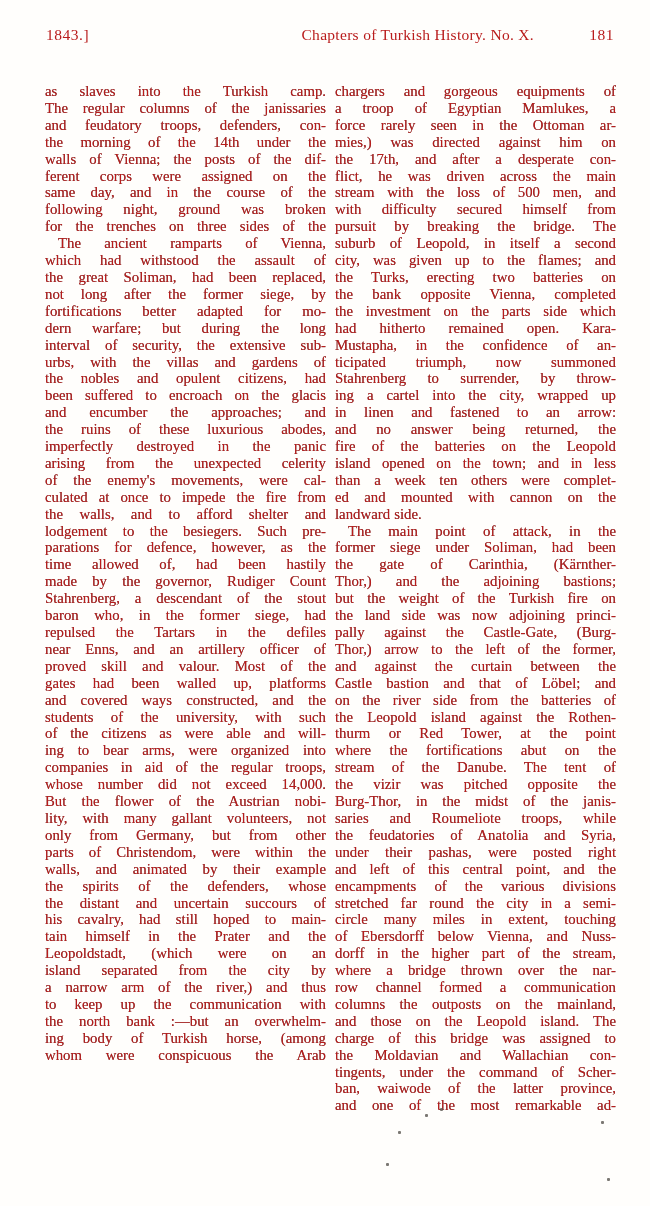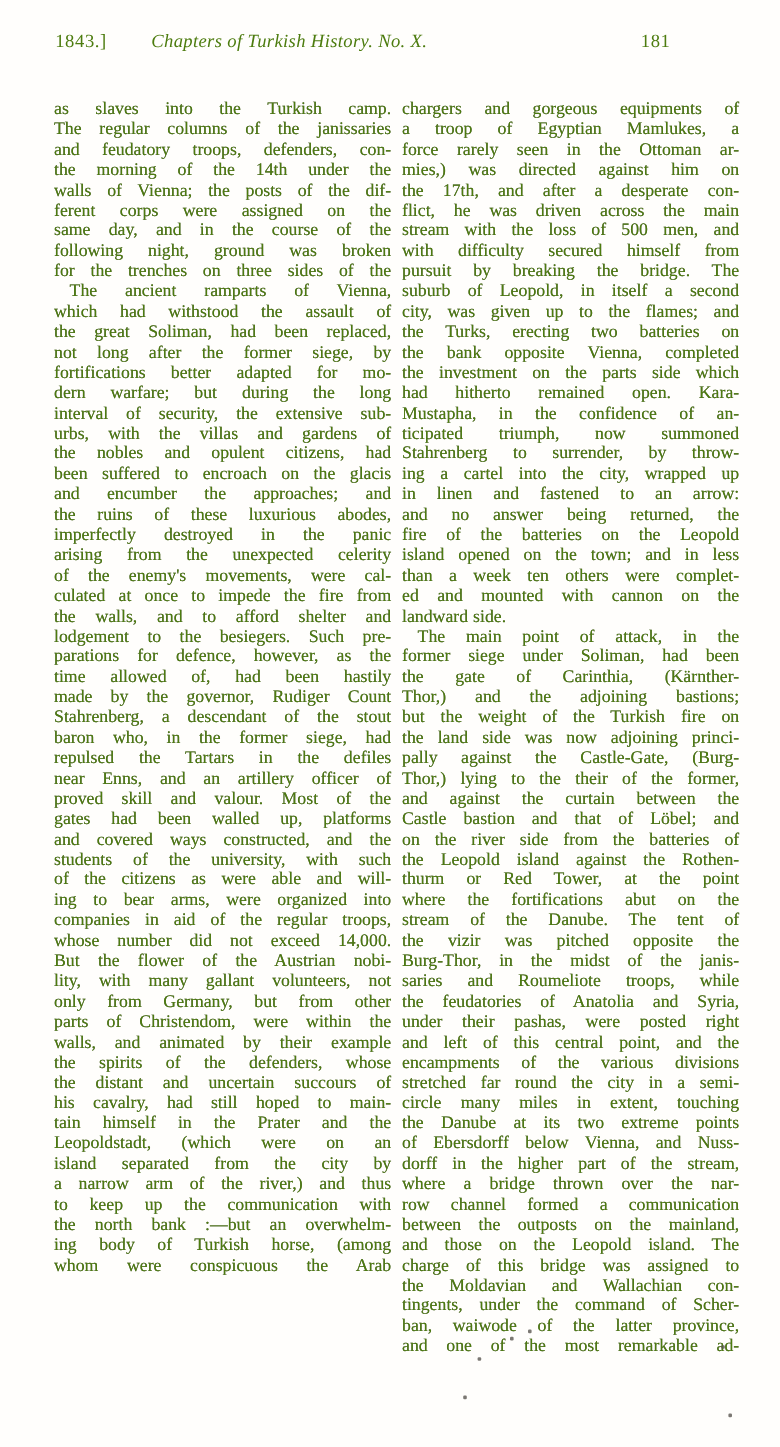--- a/index.html
+++ b/index.html
@@ -3,31 +3,31 @@
 <meta charset="utf-8">
 <style>
   html, body { margin: 0; padding: 0; background: #ffffff; }
   .page {
     position: relative;
     width: 650px;
     height: 1206px;
     background: #fffefc;
     overflow: hidden;
     font-family: "Liberation Serif", serif;
-    color: #4d7c0f;
+    color: #b91c1c;
   }
   .header {
     display: flex;
     align-items: baseline;
     padding: 26px 36px 0 46px;
     font-size: 15.5px;
   }
   .header-left  { width: 80px; letter-spacing: 0.5px; }
-  .header-center{ flex: 1; text-align: left; font-style: italic; letter-spacing: 0.3px; }
-  .header-right { width: 80px; text-align: left; letter-spacing: 0.5px; }
+  .header-center{ flex: 1; text-align: right; letter-spacing: 0.3px; }
+  .header-right { width: 80px; text-align: right; letter-spacing: 0.5px; }
   .columns {
     display: flex;
     gap: 9px;
     padding: 9px 33px 0 45px;
   }
   .column {
     width: 281px;
     font-size: 14.8px;
     line-height: 16.9px;
     text-shadow: 0 0 0.45px rgba(20,18,16,0.65);
@@ -147,43 +147,42 @@
         <div class="line">than a week ten others were complet-</div>
         <div class="line">ed and mounted with cannon on the</div>
         <div class="line end">landward side.</div>
         <div class="line indent">The main point of attack, in the</div>
         <div class="line">former siege under Soliman, had been</div>
         <div class="line">the gate of Carinthia, (Kärnther-</div>
         <div class="line">Thor,) and the adjoining bastions;</div>
         <div class="line">but the weight of the Turkish fire on</div>
         <div class="line">the land side was now adjoining princi-</div>
         <div class="line">pally against the Castle-Gate, (Burg-</div>
-        <div class="line">Thor,) lying to the their of the former,</div>
+        <div class="line">Thor,) arrow to the left of the former,</div>
         <div class="line">and against the curtain between the</div>
         <div class="line">Castle bastion and that of Löbel; and</div>
         <div class="line">on the river side from the batteries of</div>
         <div class="line">the Leopold island against the Rothen-</div>
         <div class="line">thurm or Red Tower, at the point</div>
         <div class="line">where the fortifications abut on the</div>
         <div class="line">stream of the Danube.  The tent of</div>
         <div class="line">the vizir was pitched opposite the</div>
         <div class="line">Burg-Thor, in the midst of the janis-</div>
         <div class="line">saries and Roumeliote troops, while</div>
         <div class="line">the feudatories of Anatolia and Syria,</div>
         <div class="line">under their pashas, were posted right</div>
         <div class="line">and left of this central point, and the</div>
         <div class="line">encampments of the various divisions</div>
         <div class="line">stretched far round the city in a semi-</div>
         <div class="line">circle many miles in extent, touching</div>
-        <div class="line">the Danube at its two extreme points</div>
         <div class="line">of Ebersdorff below Vienna, and Nuss-</div>
         <div class="line">dorff in the higher part of the stream,</div>
         <div class="line">where a bridge thrown over the nar-</div>
         <div class="line">row channel formed a communication</div>
-        <div class="line">between the outposts on the mainland,</div>
+        <div class="line">columns the outposts on the mainland,</div>
         <div class="line">and those on the Leopold island.  The</div>
         <div class="line">charge of this bridge was assigned to</div>
         <div class="line">the Moldavian and Wallachian con-</div>
         <div class="line">tingents, under the command of Scher-</div>
         <div class="line">ban, waiwode of the latter province,</div>
         <div class="line">and one of the most remarkable ad-</div>
       </div>
   </div>
 <div class="speck" style="left: 440px; top: 1108px;"></div>
     <div class="speck" style="left: 425px; top: 1114px;"></div>

